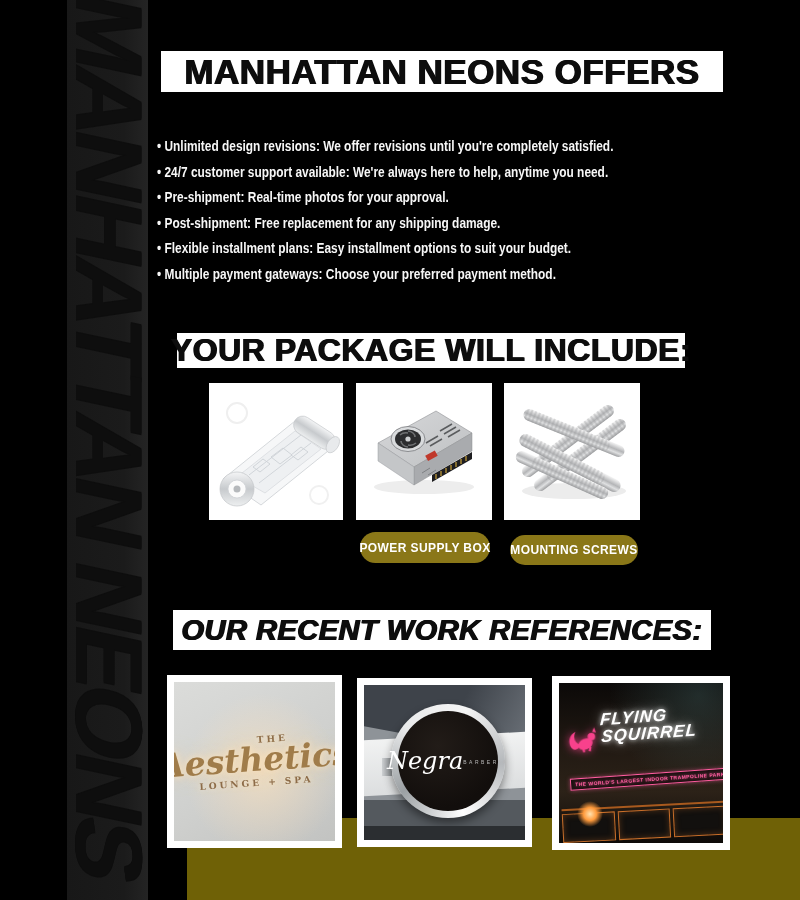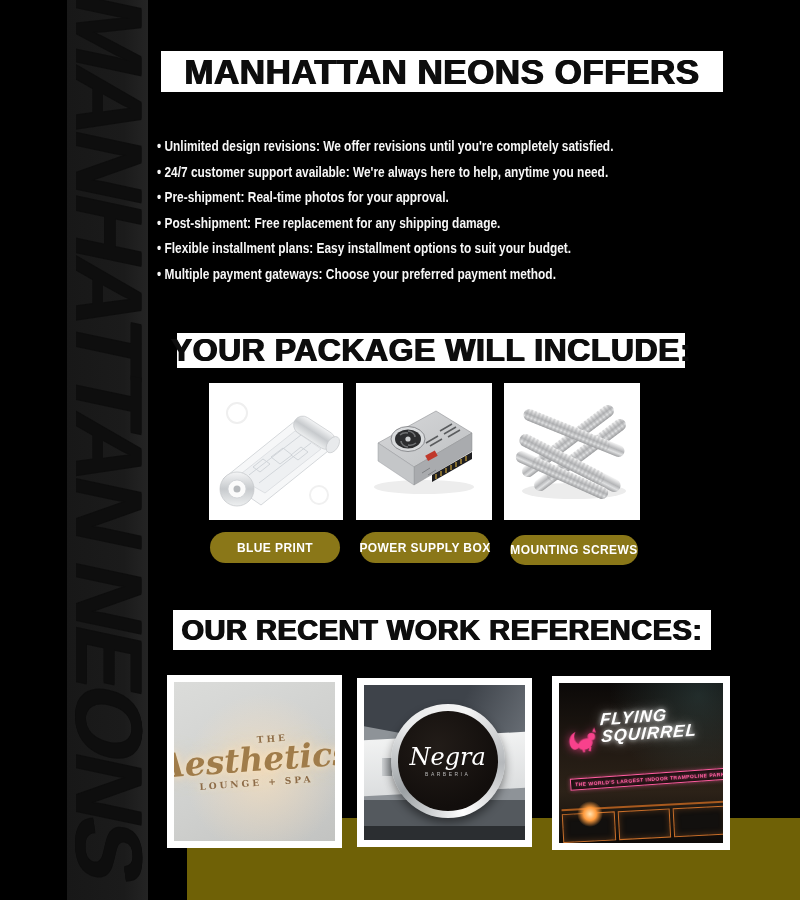--- a/index.html
+++ b/index.html
@@ -21,21 +21,21 @@
 
   
   .accent-band{position:absolute;left:187px;top:818px;width:613px;height:82px;background:var(--band-olive);}
 
   
   .banner{position:absolute;background:var(--banner-bg);color:var(--banner-text);
     display:flex;align-items:center;justify-content:center;font-weight:700;white-space:nowrap;
     text-shadow:.7px 0 currentColor,-.7px 0 currentColor;text-align:center;}
   .banner-1{left:161px;top:51px;width:562px;height:41px;font-size:35px;letter-spacing:.5px;}
   .banner-2{left:177px;top:333px;width:508px;height:35px;font-size:32px;letter-spacing:.5px;}
-  .banner-3{left:173px;top:610px;width:538px;height:40px;font-size:29px;letter-spacing:.5px;}
+  .banner-3{left:173px;top:610px;width:538px;height:40px;font-size:29px;letter-spacing:.5px;font-style:italic;}
 
   
   .offers-list{position:absolute;left:157px;top:138px;width:640px;list-style:none;}
   .offers-list li{height:15px;margin-bottom:10.5px;font-size:14px;font-weight:700;color:var(--body-text);
     white-space:nowrap;transform:scaleX(.85);transform-origin:0 50%;}
   .offers-list li::before{content:"• ";}
 
   
   .card{position:absolute;background:#fff;overflow:hidden;}
   .card svg{display:block;width:100%;height:100%;}
@@ -78,21 +78,21 @@
     background:linear-gradient(#f1f2f2,#dcdedf);transform:rotate(-3deg);}
   .negra-bottom{position:absolute;bottom:0;left:0;right:0;height:26%;background:#54595e;}
   .negra-bottom-strip{position:absolute;bottom:0;left:0;right:0;height:9%;background:#2b2e31;}
   .negra-bracket{position:absolute;left:11%;top:47%;width:10px;height:18px;
     background:linear-gradient(90deg,#cfd2d4,#8f9396);}
   .negra-circle{position:absolute;left:52%;top:49%;width:114px;height:114px;border-radius:50%;
     transform:translate(-50%,-50%);
     background:conic-gradient(from 20deg,#f5f5f5,#b5b8bb,#ffffff,#9ba0a3,#e9eaeb,#f5f5f5);
     box-shadow:0 5px 10px rgba(0,0,0,.45);display:flex;align-items:center;justify-content:center;}
   .negra-disc{width:100px;height:100px;border-radius:50%;background:radial-gradient(circle at 40% 35%,#221c18,#120e0c 70%);
-    display:flex;flex-direction:column;align-items:center;justify-content:center;}
+    display:flex;flex-direction:row;align-items:center;justify-content:center;}
   .negra-script{font-family:"DejaVu Serif","Liberation Serif",serif;font-style:italic;font-size:24px;color:#fff;line-height:24px;}
   .negra-sub{font-size:5px;letter-spacing:2.5px;color:#b9b9b9;margin-top:2px;}
 
   
   .fly-bg{width:100%;height:100%;position:relative;
     background:radial-gradient(ellipse at 85% 8%,rgba(70,105,105,.35),rgba(0,0,0,0) 45%),
                linear-gradient(180deg,#0b0908 0%,#221a13 42%,#2c2218 68%,#0d0a08 100%);}
   .fly-sign{position:absolute;left:5%;top:16%;display:flex;align-items:flex-start;gap:4px;transform:rotate(-4deg);}
   .fly-squirrel{width:30px;height:34px;margin-top:10px;filter:drop-shadow(0 0 4px rgba(248,65,140,.8));}
   .fly-lines{display:flex;flex-direction:column;}
@@ -225,23 +225,20 @@
           <rect x="-56" y="-6.5" width="94" height="13" rx="6.5" fill="url(#thr)" opacity=".55"></rect>
         </g>
         <g transform="translate(58,92) rotate(24)">
           <rect x="-50" y="-6" width="100" height="12" rx="6" fill="url(#silver)"></rect>
           <rect x="-34" y="-6" width="84" height="12" rx="6" fill="url(#thr)" opacity=".55"></rect>
         </g>
       </g>
     </svg>
   </div>
 
-  <div class="pill pill-1">
-    <span>BLUE PRINT</span>
-  </div>
   <div class="pill pill-2">
     <span>POWER SUPPLY BOX</span>
   </div>
   <div class="pill pill-3">
     <span>MOUNTING SCREWS</span>
   </div>
 
   <div class="banner banner-3">
     <span>OUR RECENT WORK REFERENCES:</span>
   </div>

